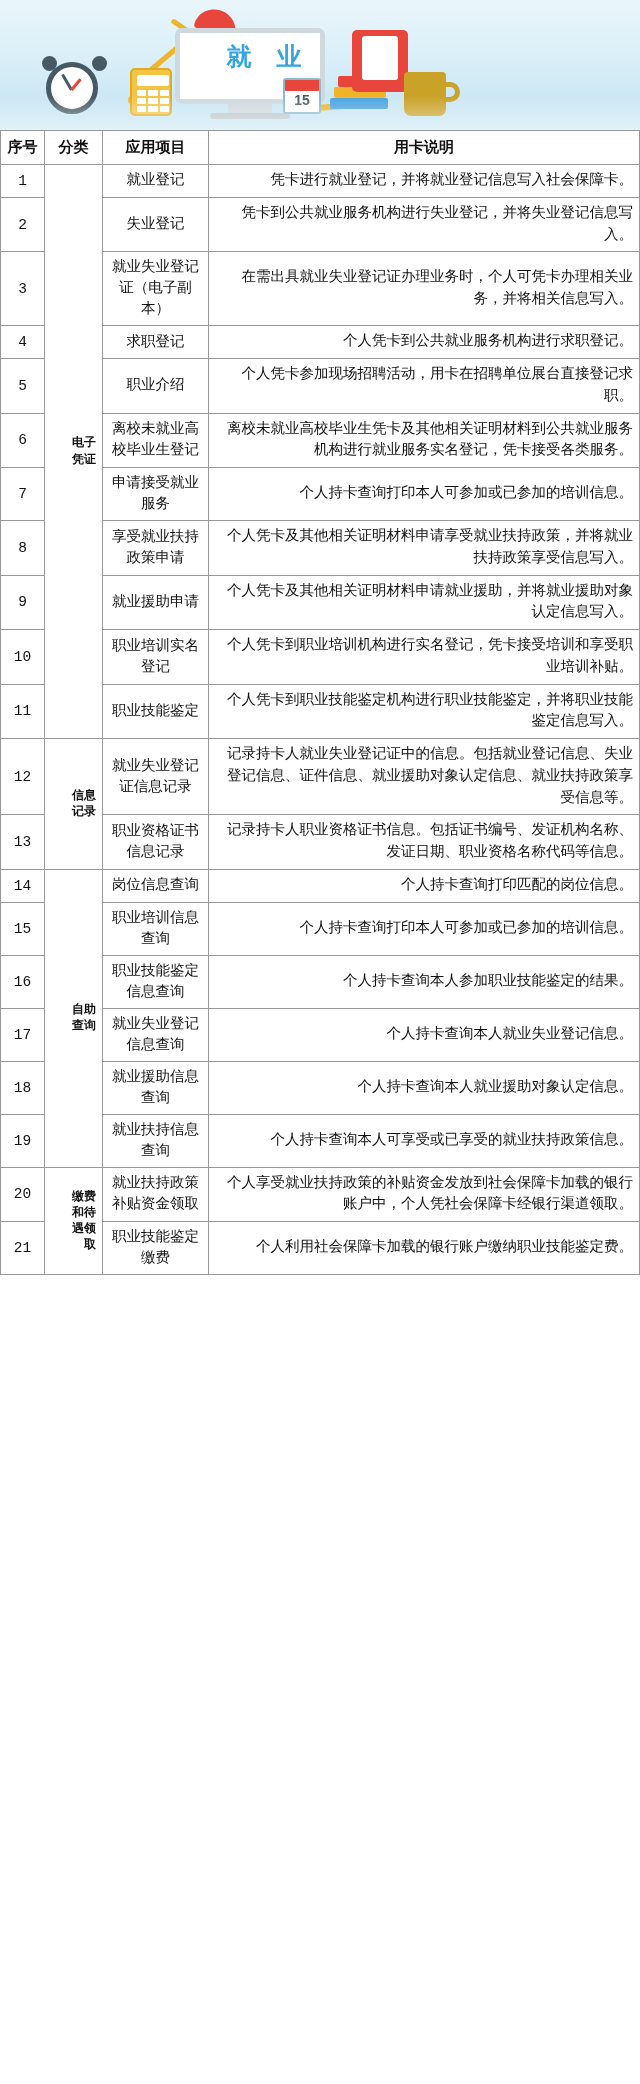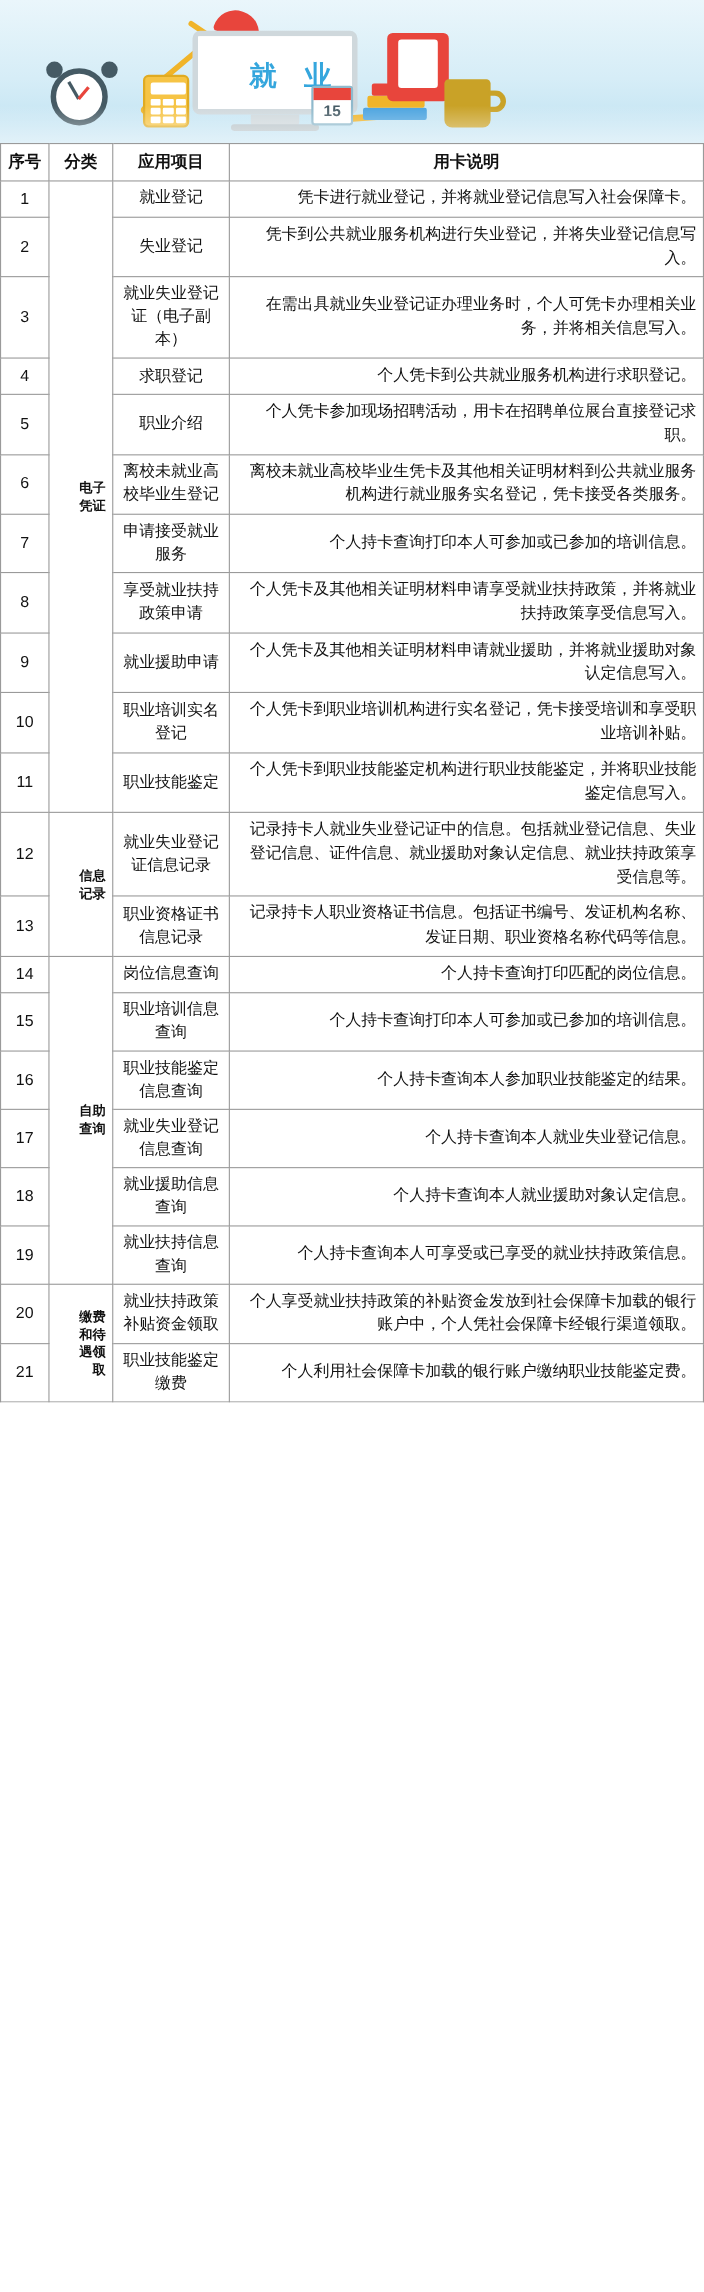--- a/index.html
+++ b/index.html
@@ -38,21 +38,21 @@
     border: 5px solid #cfd8dc;
     border-radius: 7px;
   }
   .monitor-screen {
     position: absolute;
     left: 0; top: 0; right: 0; bottom: 0;
     background: #ffffff;
   }
   .monitor-title {
     position: absolute;
-    left: 175px; top: 52px;
+    left: 175px; top: 40px;
     width: 150px;
     text-align: center;
     font-size: 25px;
     font-weight: bold;
     letter-spacing: 9px;
     color: #35a6dd;
     text-indent: 9px;
     padding-left: 28px;
   }
   .monitor-stand {
@@ -233,20 +233,21 @@
     border-radius: 2px;
   }
 
   
   table.tbl {
     width: 640px;
     border-collapse: collapse;
     table-layout: fixed;
     font-size: 14.5px;
     color: #111;
+    font-family: Liberation Mono, monospace;
   }
   table.tbl th, table.tbl td {
     border: 1px solid #9a9a9a;
     padding: 5px 6px;
     vertical-align: middle;
   }
   thead th {
     background: #ffffff;
     font-weight: bold;
     text-align: center;

